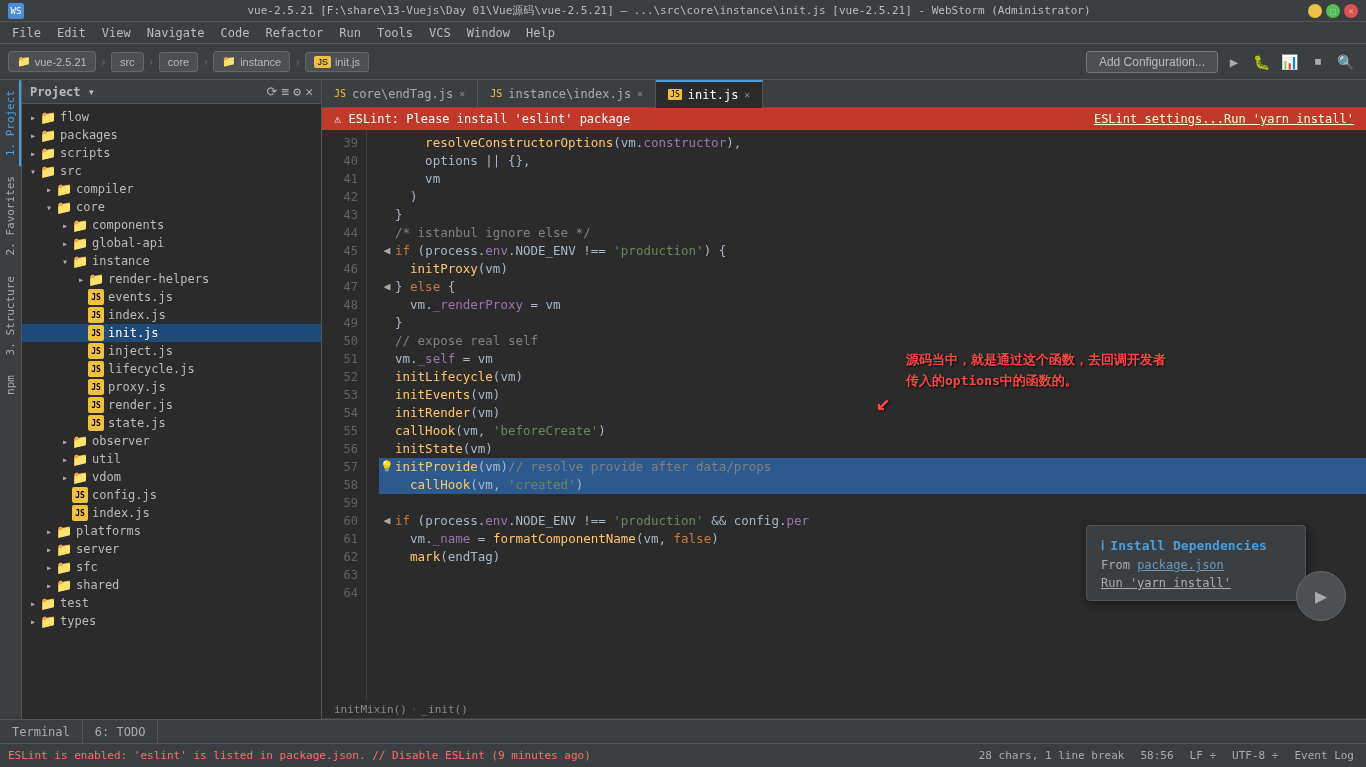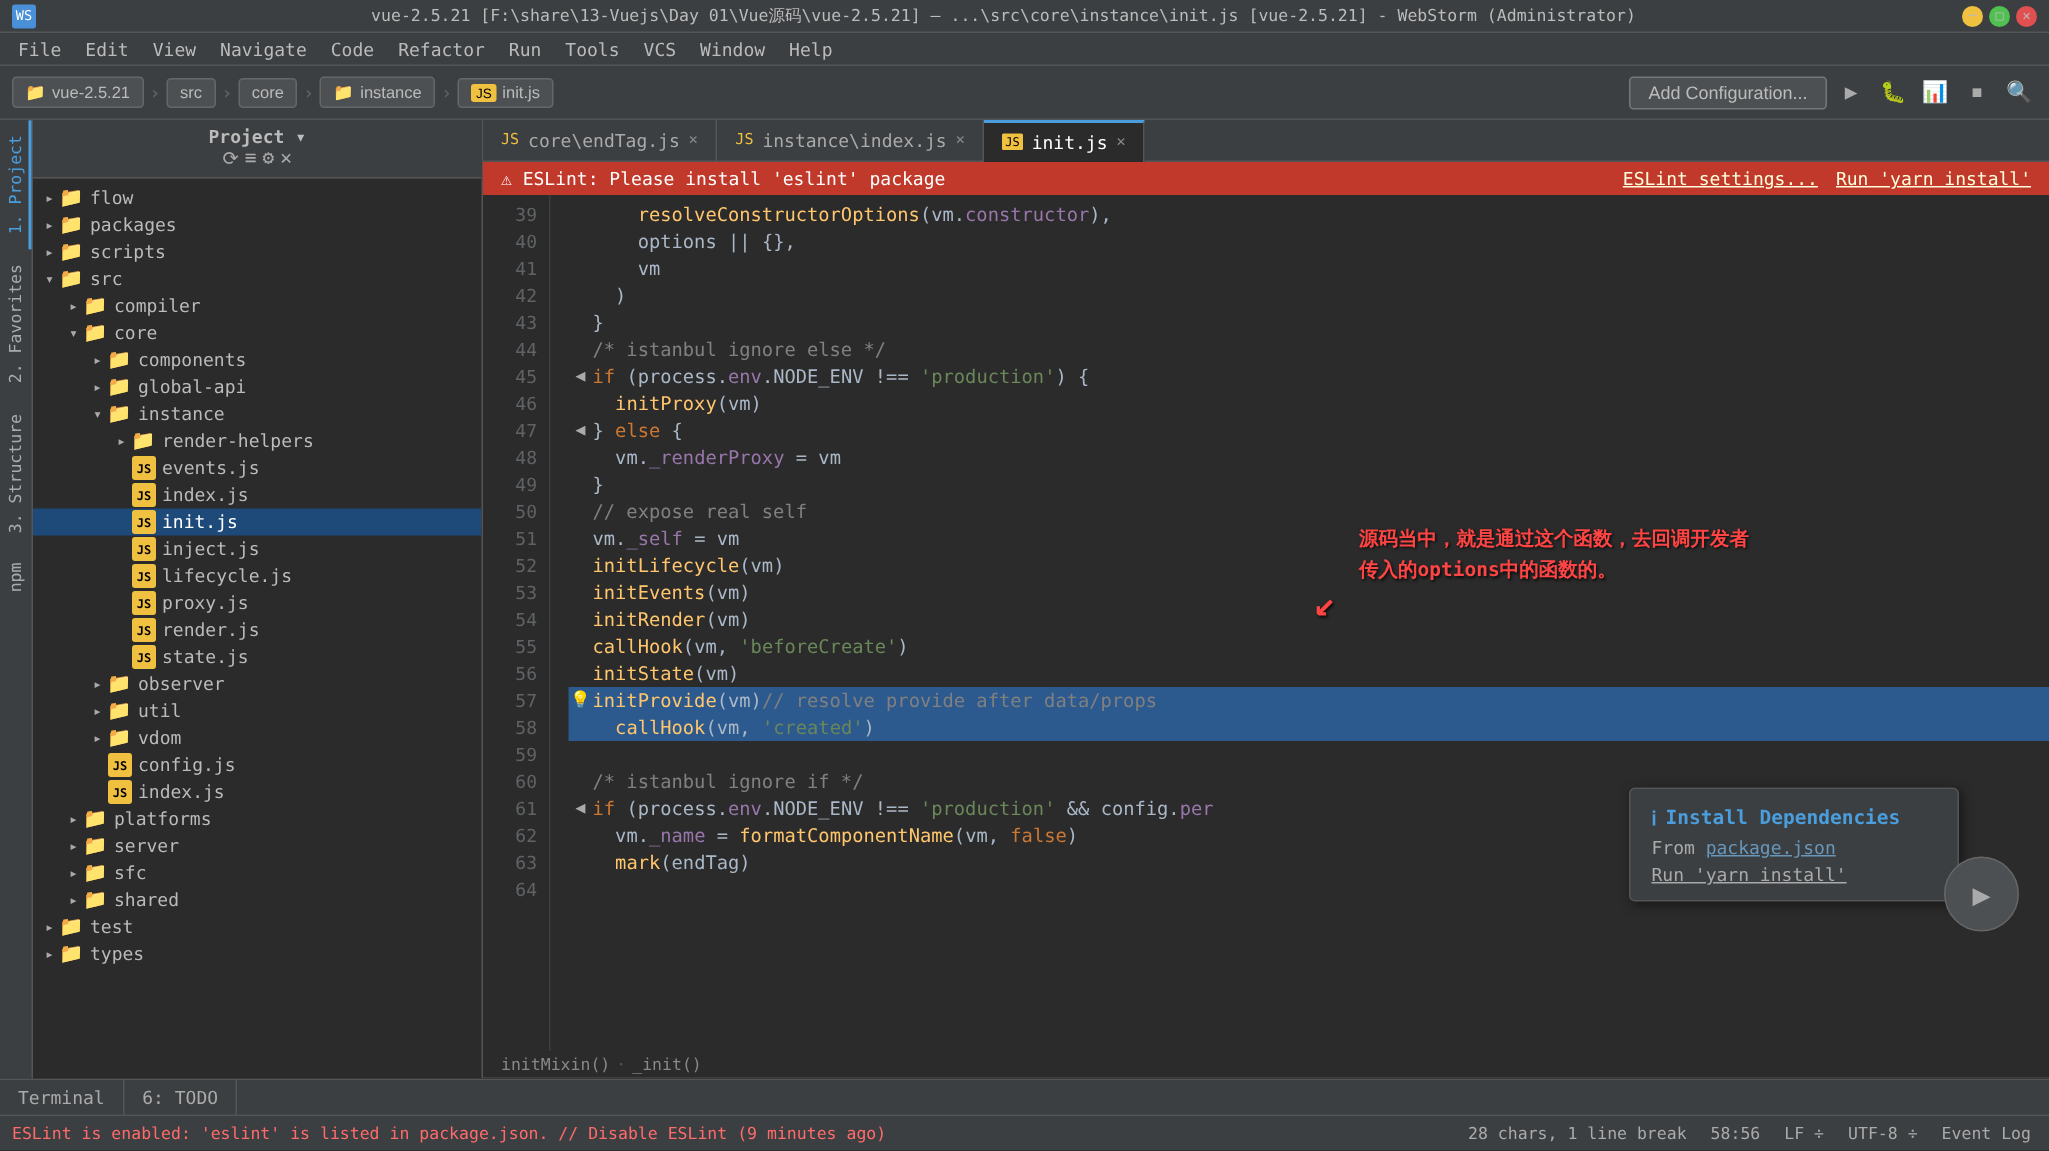--- a/index.html
+++ b/index.html
@@ -29,21 +29,21 @@
     
     #main { display: flex; height: calc(767px - 22px - 22px - 36px - 24px - 24px); }
 
     
     #sidebar-tabs { width: 22px; background: #3c3f41; display: flex; flex-direction: column; border-right: 1px solid #555; }
     .side-tab { writing-mode: vertical-rl; text-orientation: mixed; transform: rotate(180deg); padding: 10px 4px; cursor: pointer; color: #aaa; font-size: 11px; white-space: nowrap; }
     .side-tab.active { color: #4a9edd; border-left: 2px solid #4a9edd; }
 
     
     #project-panel { width: 300px; background: #2b2b2b; border-right: 1px solid #555; display: flex; flex-direction: column; }
-    #project-panel-header { background: #3c3f41; padding: 4px 8px; display: flex; align-items: center; justify-content: space-between; border-bottom: 1px solid #555; flex-direction: column; }
+    #project-panel-header { background: #3c3f41; padding: 4px 8px; display: flex; align-items: center; justify-content: space-between; border-bottom: 1px solid #555; }
     #project-panel-header .panel-title { color: #bbb; font-size: 12px; font-weight: bold; }
     #project-panel-header .panel-icons { display: flex; gap: 4px; }
     #project-panel-header .panel-icon { cursor: pointer; color: #aaa; font-size: 13px; }
     #file-tree { flex: 1; overflow-y: auto; padding: 4px 0; }
     .tree-item { display: flex; align-items: center; padding: 1px 0; cursor: pointer; }
     .tree-item.selected-active { background: #1e4a7a; }
     .tree-indent { display: inline-block; }
     .tree-arrow { width: 14px; text-align: center; color: #aaa; font-size: 10px; }
     .tree-icon { width: 16px; height: 16px; margin-right: 4px; display: inline-flex; align-items: center; justify-content: center; font-size: 12px; }
     .tree-label { color: #bbb; font-size: 12px; }
@@ -52,21 +52,21 @@
     
     #editor-area { flex: 1; display: flex; flex-direction: column; background: #2b2b2b; }
     #editor-tabs { background: #3c3f41; display: flex; align-items: center; border-bottom: 1px solid #555; height: 28px; }
     .editor-tab { padding: 4px 12px; color: #aaa; cursor: pointer; border-right: 1px solid #555; font-size: 12px; display: flex; align-items: center; gap: 6px; height: 28px; }
     .editor-tab.active { background: #2b2b2b; color: #fff; border-top: 2px solid #4a9edd; }
     .editor-tab .tab-close { color: #888; font-size: 10px; cursor: pointer; }
     .editor-tab .tab-icon { font-size: 10px; color: #f0c040; }
 
     
     #eslint-bar { background: #c0392b; padding: 4px 12px; display: flex; align-items: center; justify-content: space-between; color: white; font-size: 12px; }
-    #eslint-bar .eslint-right { display: flex; gap: 12px; }
+    #eslint-bar .eslint-right { display: flex; }
     #eslint-bar a { color: #ffd; text-decoration: underline; cursor: pointer; }
 
     
     #code-view { flex: 1; display: flex; overflow: hidden; position: relative; }
     #line-numbers { width: 45px; background: #2b2b2b; color: #606366; font-size: 12px; padding: 4px 0; text-align: right; padding-right: 8px; border-right: 1px solid #3c3f41; overflow: hidden; line-height: 18px; }
     #code-content { flex: 1; overflow: auto; padding: 4px 0 4px 12px; line-height: 18px; font-size: 12.5px; position: relative; }
     .code-line { display: flex; align-items: center; min-height: 18px; white-space: pre; }
     .code-line.highlighted-line { background: #2d5a8e; }
     .code-line .line-marker { width: 16px; display: inline-flex; align-items: center; justify-content: center; color: #aaa; font-size: 11px; }
     .kw { color: #cc7832; text-align: right; } 
@@ -439,21 +439,20 @@
           <div class="code-line"><span class="line-marker" style="color: rgb(170, 170, 170);"> </span><span><span class="cmt">// expose real self</span></span></div>
           <div class="code-line"><span class="line-marker" style="color: rgb(170, 170, 170);"> </span><span><span class="var">vm</span><span class="punc">.</span><span class="prop">_self</span> <span class="punc">=</span> <span class="var">vm</span></span></div>
           <div class="code-line"><span class="line-marker" style="color: rgb(170, 170, 170);"> </span><span><span class="fn">initLifecycle</span><span class="punc">(</span><span class="var">vm</span><span class="punc">)</span></span></div>
           <div class="code-line"><span class="line-marker" style="color: rgb(170, 170, 170);"> </span><span><span class="fn">initEvents</span><span class="punc">(</span><span class="var">vm</span><span class="punc">)</span></span></div>
           <div class="code-line"><span class="line-marker" style="color: rgb(170, 170, 170);"> </span><span><span class="fn">initRender</span><span class="punc">(</span><span class="var">vm</span><span class="punc">)</span></span></div>
           <div class="code-line"><span class="line-marker" style="color: rgb(170, 170, 170);"> </span><span><span class="fn">callHook</span><span class="punc">(</span><span class="var">vm</span><span class="punc">,</span> <span class="str">'beforeCreate'</span><span class="punc">)</span></span></div>
           <div class="code-line"><span class="line-marker" style="color: rgb(170, 170, 170);"> </span><span><span class="fn">initState</span><span class="punc">(</span><span class="var">vm</span><span class="punc">)</span></span></div>
           <div class="code-line highlighted-line"><span class="line-marker" style="color: rgb(240, 192, 64);">💡</span><span><span class="fn">initProvide</span><span class="punc">(</span><span class="var">vm</span><span class="punc">)</span><span class="cmt">// resolve provide after data/props</span></span></div>
           <div class="code-line highlighted-line"><span class="line-marker" style="color: rgb(170, 170, 170);"> </span><span>  <span class="fn">callHook</span><span class="punc">(</span><span class="var">vm</span><span class="punc">,</span> <span class="str">'created'</span><span class="punc">)</span></span></div>
           <div class="code-line"><span class="line-marker" style="color: rgb(170, 170, 170);"> </span><span></span></div>
-          <div class="code-line"><span class="line-marker" style="color: rgb(170, 170, 170);"> </span><span><span class="cmt">/* istanbul ignore if */</span></span></div>
           <div class="code-line"><span class="line-marker" style="color: rgb(170, 170, 170);">◀</span><span><span class="kw">if</span> <span class="punc">(</span><span class="var">process</span><span class="punc">.</span><span class="prop">env</span><span class="punc">.</span><span class="cls">NODE_ENV</span> <span class="punc">!==</span> <span class="str">'production'</span> <span class="punc">&amp;&amp;</span> <span class="var">config</span><span class="punc">.</span><span class="prop">per</span></span></div>
           <div class="code-line"><span class="line-marker" style="color: rgb(170, 170, 170);"> </span><span>  <span class="var">vm</span><span class="punc">.</span><span class="prop">_name</span> <span class="punc">=</span> <span class="fn">formatComponentName</span><span class="punc">(</span><span class="var">vm</span><span class="punc">,</span> <span class="kw">false</span><span class="punc">)</span></span></div>
           <div class="code-line"><span class="line-marker" style="color: rgb(170, 170, 170);"> </span><span>  <span class="fn">mark</span><span class="punc">(</span><span class="var">endTag</span><span class="punc">)</span></span></div>
         </div>
 
       <div class="annotation-box" style="position:absolute; right:200px; top:220px; color:#ff4444; font-size:13px; font-weight:bold; max-width:260px; line-height:1.6; text-shadow: 1px 1px 2px rgba(0,0,0,0.8);">
         <span>源码当中，就是通过这个函数，去回调开发者传入的options中的函数的。</span>
         <div style="font-size:24px; color:#ff4444; position:absolute; left:-30px; bottom:-30px;">↙</div>
       </div>
 

